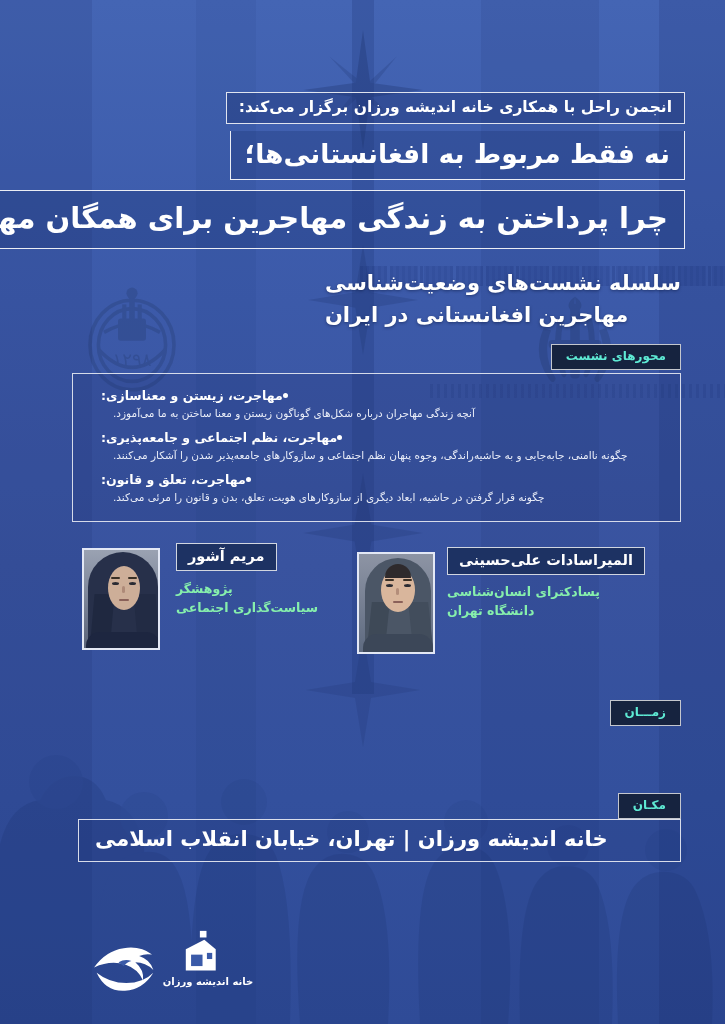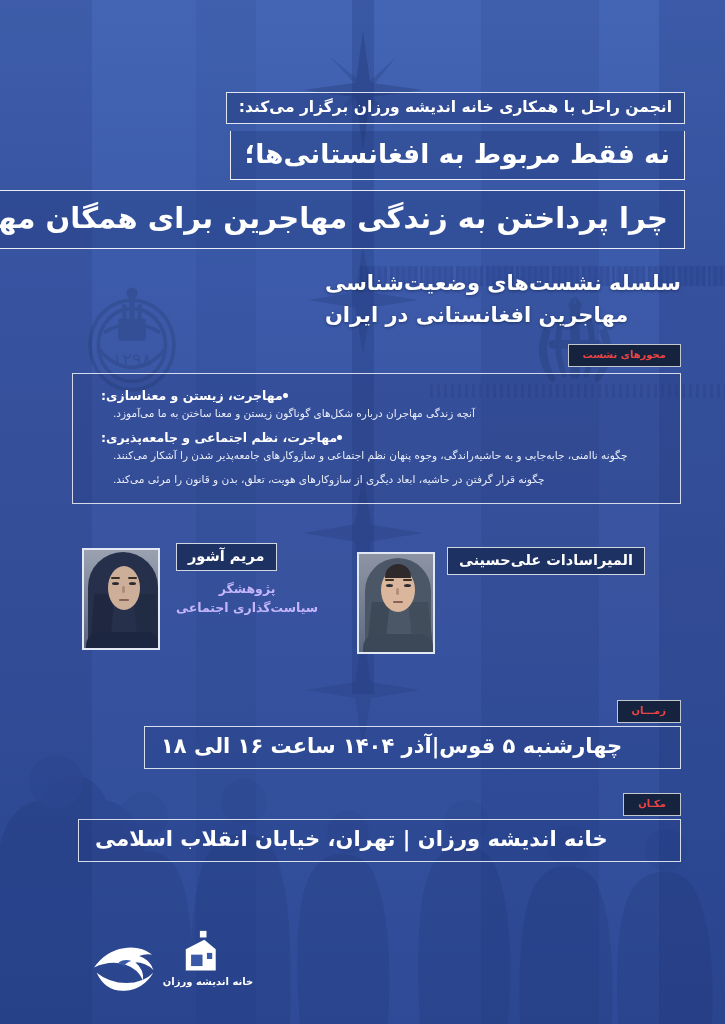--- a/index.html
+++ b/index.html
@@ -154,23 +154,23 @@
     line-height: 1.52;
     white-space: normal;
     text-align: left;
     text-shadow: 0 1px 3px rgba(12,24,62,.5);
   }
 
   
   .label-chip {
     position: absolute;
     background: #16233f;
-    color: #ef4444;
+    color: #5eead4;
     border: 1px solid rgba(255,255,255,.75);
-    font-size: 10px;
+    font-size: 12px;
     font-weight: bold;
     padding: 4px 14px 6px 14px;
     letter-spacing: 1.5px;
     z-index: 4;
     margin-left: 12px;
   }
   .chip-topics { top: 344px; right: 44px; }
   .chip-time   { top: 700px; right: 44px; }
   .chip-place  { top: 793px; right: 44px; }
 
@@ -222,26 +222,26 @@
     padding: 4px 11px 6px 11px;
     background: #1d3263;
     border: 1px solid rgba(255,255,255,.8);
     color: #ffffff;
     font-size: 14.5px;
     font-weight: bold;
     white-space: nowrap;
   }
   .sp-role {
     position: absolute;
-    color: #c4b5fd;
+    color: #86efac;
     font-size: 12.5px;
     font-weight: bold;
     line-height: 1.5;
     white-space: nowrap;
-    text-align: center;
+    text-align: left;
   }
 
   .sp1-photo { left: 357px; top: 552px; }
   .sp1-name  { left: 447px; top: 547px; }
   .sp1-role  { left: 447px; top: 583px; }
 
   .sp2-photo { left: 82px; top: 548px; }
   .sp2-name  { left: 176px; top: 543px; text-align: center; }
   .sp2-role  { left: 176px; top: 580px; }
 
@@ -386,20 +386,23 @@
     </div>
 
     <div class="topic">
       <div class="topic-head">
         <span class="dot"></span><span>مهاجرت، نظم اجتماعی و جامعه‌پذیری:</span>
       </div>
       <div class="topic-desc">چگونه ناامنی، جابه‌جایی و به حاشیه‌راندگی، وجوه پنهان نظم اجتماعی و سازوکارهای جامعه‌پذیر شدن را آشکار می‌کنند.</div>
     </div>
 
     <div class="topic">
+      <div class="topic-head">
+        <span class="dot"></span><span>مهاجرت، تعلق و قانون:</span>
+      </div>
       <div class="topic-desc">چگونه قرار گرفتن در حاشیه، ابعاد دیگری از سازوکارهای هویت، تعلق، بدن و قانون را مرئی می‌کند.</div>
     </div>
 
   </div>
 
   <div class="sp-photo sp1-photo">
     <div class="face">
       <div class="f-bg" style="background:linear-gradient(180deg,#8d94a4 0%,#7b8496 40%,#5e6a80 100%);"></div>
       <div class="f-hijab" style="left:6px;top:4px;width:66px;height:98px;border-radius:34px 34px 6px 6px;background:#4b5666;"></div>
       <div class="f-hijab" style="left:10px;top:48px;width:18px;height:54px;background:#3e4957;transform:skewX(-6deg);"></div>
@@ -409,20 +412,24 @@
       <div class="f-eye" style="left:27px;top:30px;"></div>
       <div class="f-eye" style="left:45px;top:30px;"></div>
       <div class="f-brow" style="left:26px;top:25px;"></div>
       <div class="f-brow" style="left:44px;top:25px;"></div>
       <div class="f-nose" style="left:37px;top:34px;"></div>
       <div class="f-mouth" style="left:34px;top:47px;"></div>
       <div class="f-body" style="left:4px;top:80px;width:70px;height:24px;background:#3c4758;border-radius:14px 14px 0 0;"></div>
     </div>
   </div>
   <div class="sp-name sp1-name">المیراسادات علی‌حسینی</div>
+  <div class="sp-role sp1-role">
+    <div>پسادکترای انسان‌شناسی</div>
+    <div>دانشگاه تهران</div>
+  </div>
 
   <div class="sp-photo sp2-photo">
     <div class="face">
       <div class="f-bg" style="background:linear-gradient(180deg,#9aa2b2 0%,#7e879a 45%,#5b647a 100%);"></div>
       <div class="f-hijab" style="left:4px;top:2px;width:70px;height:100px;border-radius:36px 36px 6px 6px;background:#27304a;"></div>
       <div class="f-hijab" style="left:8px;top:44px;width:20px;height:58px;background:#1f2840;transform:skewX(-5deg);"></div>
       <div class="f-hijab" style="left:52px;top:44px;width:22px;height:58px;background:#222b44;transform:skewX(5deg);"></div>
       <div class="f-skin" style="left:24px;top:16px;width:32px;height:44px;border-radius:16px/22px;background:#cdae98;"></div>
       <div class="f-eye" style="left:28px;top:32px;"></div>
       <div class="f-eye" style="left:45px;top:32px;"></div>
@@ -433,21 +440,20 @@
       <div class="f-body" style="left:2px;top:82px;width:74px;height:22px;background:#1d2640;border-radius:14px 14px 0 0;"></div>
     </div>
   </div>
   <div class="sp-name sp2-name">مریم آشور</div>
   <div class="sp-role sp2-role">
     <div>پژوهشگر</div>
     <div>سیاست‌گذاری اجتماعی</div>
   </div>
 
   <div class="label-chip chip-time">زمـــان</div>
-  <div class="info-box time-box">چهارشنبه ۵ قوس|آذر ۱۴۰۴ ساعت ۱۶ الی ۱۸</div>
 
   <div class="label-chip chip-place">مکـان</div>
   <div class="info-box place-box1">خانه اندیشه ورزان | تهران، خیابان انقلاب اسلامی</div>
 
   <svg class="logo-rahel" viewBox="0 0 100 90">
     <g fill="#ffffff">
       <path d="M2 52 q18 -26 46 -30 q26 -4 44 10 q-10 -2 -20 2 q18 6 22 22 q-12 -12 -28 -12 q14 12 12 28 q-8 -18 -26 -24 q-24 -8 -50 4 Z"></path>
       <path d="M6 60 q20 16 46 16 q26 0 42 -16 q-16 26 -44 28 q-30 2 -44 -28 Z"></path>
       <path d="M40 44 q10 -6 20 -2 q-8 2 -12 8 q-6 -4 -8 -6 Z" fill="#3a5aa8"></path>
     </g>

